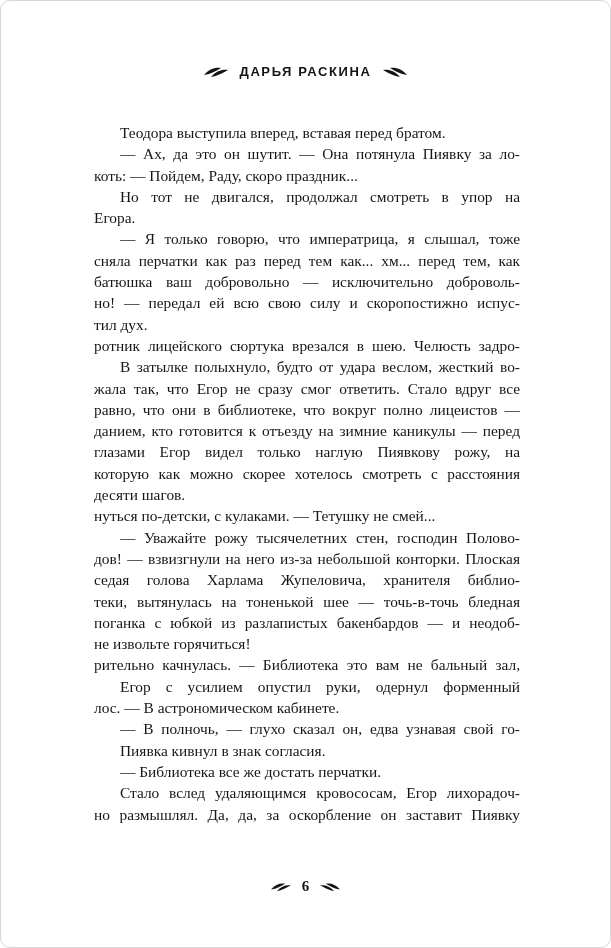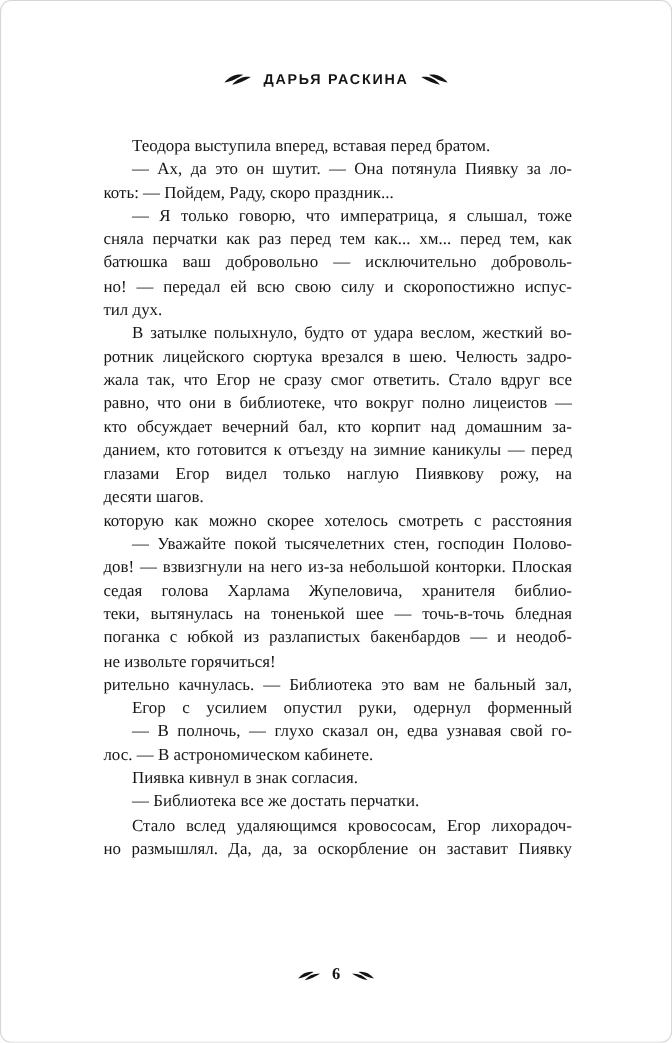--- a/index.html
+++ b/index.html
@@ -102,54 +102,58 @@
 
   <div class="page-body">
       <div class="paragraph">
         <div class="line first last">Теодора выступила вперед, вставая перед братом.</div>
       </div>
       <div class="paragraph">
         <div class="line first">— Ах, да это он шутит. — Она потянула Пиявку за ло-</div>
         <div class="line last">коть: — Пойдем, Раду, скоро праздник...</div>
       </div>
       <div class="paragraph">
+        <div class="line first">Но тот не двигался, продолжал смотреть в упор на</div>
+        <div class="line last">Егора.</div>
+      </div>
+      <div class="paragraph">
         <div class="line first">— Я только говорю, что императрица, я слышал, тоже</div>
         <div class="line">сняла перчатки как раз перед тем как... хм... перед тем, как</div>
         <div class="line">батюшка ваш добровольно — исключительно доброволь-</div>
         <div class="line">но! — передал ей всю свою силу и скоропостижно испус-</div>
         <div class="line last">тил дух.</div>
       </div>
       <div class="paragraph">
+        <div class="line">ротник лицейского сюртука врезался в шею. Челюсть задро-</div>
         <div class="line first">В затылке полыхнуло, будто от удара веслом, жесткий во-</div>
-        <div class="line">ротник лицейского сюртука врезался в шею. Челюсть задро-</div>
         <div class="line">жала так, что Егор не сразу смог ответить. Стало вдруг все</div>
         <div class="line">равно, что они в библиотеке, что вокруг полно лицеистов —</div>
-        <div class="line">кто обсуждает вечерний бал, кто корпит над домашним за-</div>
         <div class="line">данием, кто готовится к отъезду на зимние каникулы — перед</div>
         <div class="line">глазами Егор видел только наглую Пиявкову рожу, на</div>
+        <div class="line">которую как можно скорее хотелось смотреть с расстояния</div>
         <div class="line last">десяти шагов.</div>
-        <div class="line">которую как можно скорее хотелось смотреть с расстояния</div>
       </div>
       <div class="paragraph">
+        <div class="line last">нуться по-детски, с кулаками. — Тетушку не смей...</div>
       </div>
       <div class="paragraph">
-        <div class="line first">— Уважайте покой тысячелетних стен, господин Полово-</div>
+        <div class="line first">— Уважайте рожу тысячелетних стен, господин Полово-</div>
         <div class="line">дов! — взвизгнули на него из-за небольшой конторки. Плоская</div>
         <div class="line">седая голова Харлама Жупеловича, хранителя библио-</div>
         <div class="line">теки, вытянулась на тоненькой шее — точь-в-точь бледная</div>
         <div class="line">поганка с юбкой из разлапистых бакенбардов — и неодоб-</div>
         <div class="line last">не извольте горячиться!</div>
         <div class="line">рительно качнулась. — Библиотека это вам не бальный зал,</div>
       </div>
       <div class="paragraph">
         <div class="line first">Егор с усилием опустил руки, одернул форменный</div>
       </div>
       <div class="paragraph">
+        <div class="line last">лос. — В астрономическом кабинете.</div>
         <div class="line first">— В полночь, — глухо сказал он, едва узнавая свой го-</div>
-        <div class="line last">лос. — В астрономическом кабинете.</div>
       </div>
       <div class="paragraph">
         <div class="line first last">Пиявка кивнул в знак согласия.</div>
       </div>
       <div class="paragraph">
         <div class="line first last">— Библиотека все же достать перчатки.</div>
       </div>
       <div class="paragraph">
         <div class="line first">Стало вслед удаляющимся кровососам, Егор лихорадоч-</div>
         <div class="line">но размышлял. Да, да, за оскорбление он заставит Пиявку</div>

